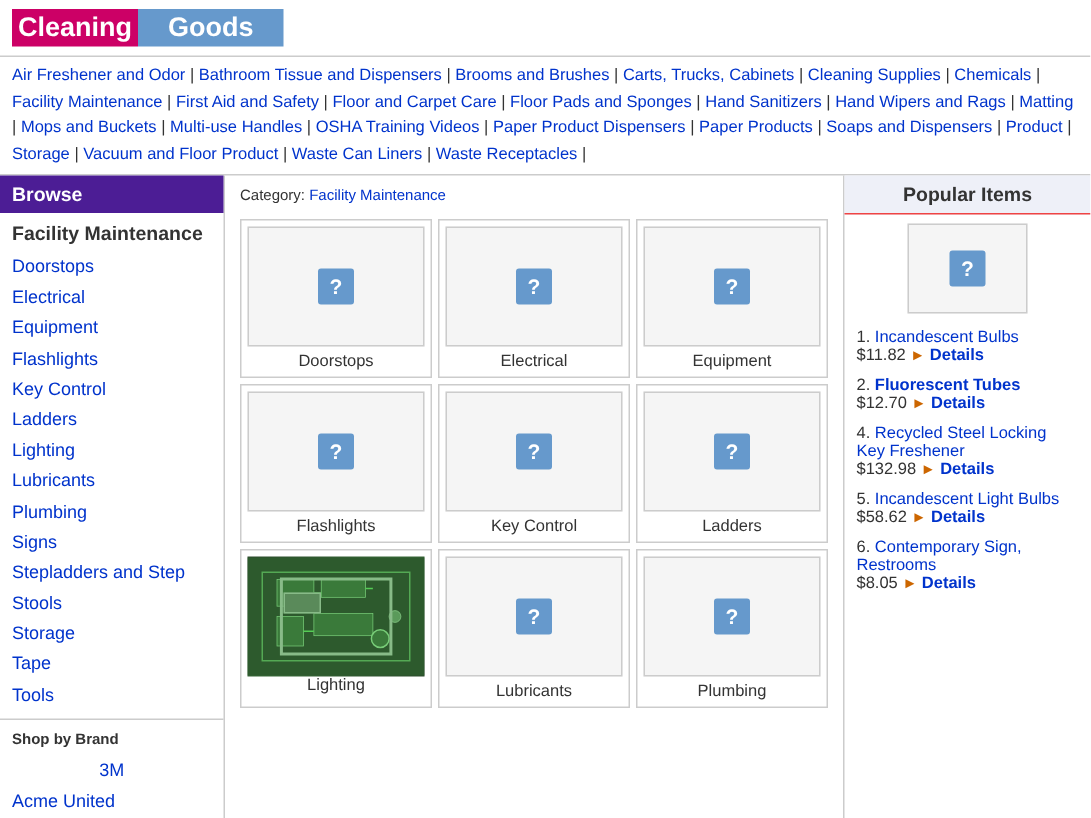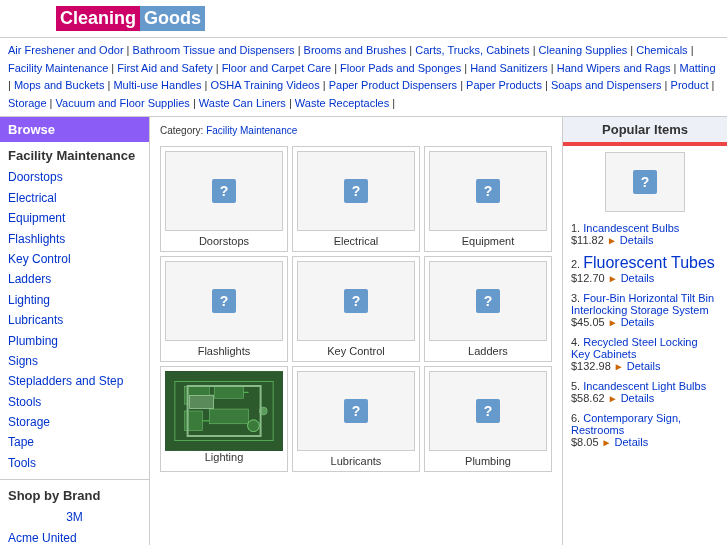--- a/index.html
+++ b/index.html
@@ -1,62 +1,62 @@
 <!DOCTYPE html>
 <html><head>
   <meta charset="utf-8">
   <style>
     * { margin: 0; padding: 0; box-sizing: border-box; }
     body { font-family: Arial, sans-serif; font-size: 12px; color: #333; background: #fff; width: 727px; }
 
     
     #header { background: #fff; padding: 6px 8px; border-bottom: 1px solid #ccc; }
-    #logo { display: inline-flex; align-items: flex-end; margin-left: 48px; }
+    #logo { display: inline-flex; align-items: flex-end; }
     .logo-cleaning { background: #cc0066; color: #fff; font-weight: bold; font-size: 18px; padding: 2px 4px; }
-    .logo-goods { background: #6699cc; color: #fff; font-weight: bold; font-size: 18px; padding: 2px 4px; }
+    .logo-goods { background: #6699cc; color: #fff; font-weight: bold; font-size: 18px; padding: 2px 20px; }
 
     
     #navbar { background: #fff; padding: 4px 8px; font-size: 11px; color: #333; border-bottom: 1px solid #ccc; line-height: 1.6; }
     #navbar a { color: #0033cc; text-decoration: none; }
 
     
     #main { display: flex; }
 
     
     #sidebar { width: 150px; min-width: 150px; border-right: 1px solid #ccc; padding: 0; }
-    .sidebar-browse-header { background: #8b5cf6; color: #fff; font-weight: bold; font-size: 13px; padding: 5px 8px; }
+    .sidebar-browse-header { background: #4c1d95; color: #fff; font-weight: bold; font-size: 13px; padding: 5px 8px; }
     .sidebar-section-title { font-weight: bold; font-size: 13px; padding: 6px 8px 2px 8px; }
     .sidebar-links { padding: 2px 8px; }
     .sidebar-links a { display: block; color: #0033cc; text-decoration: none; font-size: 12px; line-height: 1.7; }
-    .sidebar-brand-header { font-weight: bold; font-size: 13px; padding: 8px 8px 2px 8px; border-top: 1px solid #ccc; margin-top: 4px; }
+    .sidebar-brand-header { font-weight: bold; font-size: 10px; padding: 8px 8px 2px 8px; border-top: 1px solid #ccc; margin-top: 4px; }
 
     
     #content { flex: 1; padding: 8px 10px; }
     .category-header { font-size: 10px; margin-bottom: 10px; color: #333; }
     .category-header a { color: #0033cc; text-decoration: none; }
 
     
     .product-grid { display: grid; grid-template-columns: repeat(3, 1fr); gap: 4px; }
     .product-cell { border: 1px solid #ccc; padding: 4px; text-align: center; }
     .product-img-placeholder { width: 100%; height: 80px; display: flex; align-items: center; justify-content: center; background: #f5f5f5; border: 1px solid #ccc; margin-bottom: 4px; }
     .question-mark-box { width: 24px; height: 24px; background: #6699cc; color: #fff; font-size: 14px; font-weight: bold; display: flex; align-items: center; justify-content: center; border-radius: 2px; }
     .product-cell-label { font-size: 11px; color: #333; }
     .circuit-board { width: 100%; height: 80px; background: linear-gradient(135deg, #2d4a2d 0%, #3a6b3a 50%, #2d4a2d 100%); position: relative; }
     .circuit-board::before { content: ''; position: absolute; top: 50%; left: 50%; transform: translate(-50%, -50%); width: 60%; height: 60%; border: 2px solid #88bb88; }
     .circuit-board::after { content: ''; position: absolute; top: 30%; left: 20%; width: 20%; height: 15%; background: #5a8a5a; border: 1px solid #88bb88; }
 
     
     #right-panel { width: 165px; min-width: 165px; border-left: 1px solid #ccc; padding: 0; }
-    .popular-header { background: #eef0f8; font-weight: bold; font-size: 13px; text-align: center; padding: 5px 4px; border-bottom: 4px solid #ef4444; color: #333; }
+    .popular-header { background: #eef0f8; font-weight: bold; font-size: 13px; text-align: center; padding: 5px 4px; border-bottom: 1px solid #ef4444; color: #333; }
     .popular-img { display: flex; align-items: center; justify-content: center; height: 60px; margin: 6px auto; border: 1px solid #ccc; width: 80px; background: #f5f5f5; }
     .popular-list { padding: 4px 8px; }
     .popular-item { margin-bottom: 8px; font-size: 11px; }
     .popular-item a { color: #0033cc; text-decoration: none; }
     .popular-item .price { color: #333; font-weight: normal; }
-    .details-link { color: #0033cc; text-decoration: none; font-size: 11px; }
+    .details-link { color: #0033cc; text-decoration: none; font-size: 11px; font-weight: bold; }
     .arrow-right { color: #cc6600; font-size: 10px; }
   </style>
 </head>
 <body>
 
 <div id="header">
   <div id="logo">
     <span class="logo-cleaning">Cleaning</span>
       <span class="logo-goods">Goods</span>
   </div>
@@ -77,21 +77,21 @@
   <a>Hand Wipers and Rags</a> |
   <a>Matting</a> |
   <a>Mops and Buckets</a> |
   <a>Multi-use Handles</a> |
   <a>OSHA Training Videos</a> |
   <a>Paper Product Dispensers</a> |
   <a>Paper Products</a> |
   <a>Soaps and Dispensers</a> |
   <a>Product</a> |
   <a>Storage</a> |
-  <a>Vacuum and Floor Supplies</a> |
+  <a>Vacuum and Floor Product</a> |
   <a>Waste Can Liners</a> |
   <a>Waste Receptacles</a> |
 </div>
 
 <div id="main">
 
   <div id="sidebar">
     <div class="sidebar-browse-header">Browse</div>
     <div class="sidebar-section-title">Facility Maintenance</div>
     <div class="sidebar-links">
@@ -204,31 +204,27 @@
       <div class="question-mark-box">?</div>
     </div>
     <div class="popular-list">
 
       <div class="popular-item">
         <span>1. </span><a style="color: rgb(0, 51, 204); text-decoration: none; font-size: 11px;">Incandescent Bulbs</a><br>
         <span class="price">$11.82 </span><span class="arrow-right">►</span> <a class="details-link" style="color: rgb(0, 51, 204); text-decoration: none; font-size: 11px;">Details</a>
       </div>
 
       <div class="popular-item">
-        <span>2. </span><a style="color: rgb(0, 51, 204); text-decoration: none; font-size: 16px;">Fluorescent Tubes</a><br>
+        <span>2. </span><a style="color: rgb(0, 51, 204); text-decoration: none; font-size: 11px; font-weight: bold;">Fluorescent Tubes</a><br>
         <span class="price">$12.70 </span><span class="arrow-right">►</span> <a class="details-link" style="color: rgb(0, 51, 204); text-decoration: none; font-size: 11px;">Details</a>
       </div>
 
-      <div class="popular-item">
-        <span>3. </span><a style="color: rgb(0, 51, 204); text-decoration: none; font-size: 11px;">Four-Bin Horizontal Tilt Bin Interlocking Storage System</a><br>
-        <span class="price">$45.05 </span><span class="arrow-right">►</span> <a class="details-link" style="color: rgb(0, 51, 204); text-decoration: none; font-size: 11px;">Details</a>
-      </div>
-
-      <div class="popular-item">
-        <span>4. </span><a style="color: rgb(0, 51, 204); text-decoration: none; font-size: 11px;">Recycled Steel Locking Key Cabinets</a><br>
+
+      <div class="popular-item">
+        <span>4. </span><a style="color: rgb(0, 51, 204); text-decoration: none; font-size: 11px;">Recycled Steel Locking Key Freshener</a><br>
         <span class="price">$132.98 </span><span class="arrow-right">►</span> <a class="details-link" style="color: rgb(0, 51, 204); text-decoration: none; font-size: 11px;">Details</a>
       </div>
 
       <div class="popular-item">
         <span>5. </span><a style="color: rgb(0, 51, 204); text-decoration: none; font-size: 11px;">Incandescent Light Bulbs</a><br>
         <span class="price">$58.62 </span><span class="arrow-right">►</span> <a class="details-link" style="color: rgb(0, 51, 204); text-decoration: none; font-size: 11px;">Details</a>
       </div>
 
       <div class="popular-item">
         <span>6. </span><a style="color: rgb(0, 51, 204); text-decoration: none; font-size: 11px;">Contemporary Sign, Restrooms</a><br>

